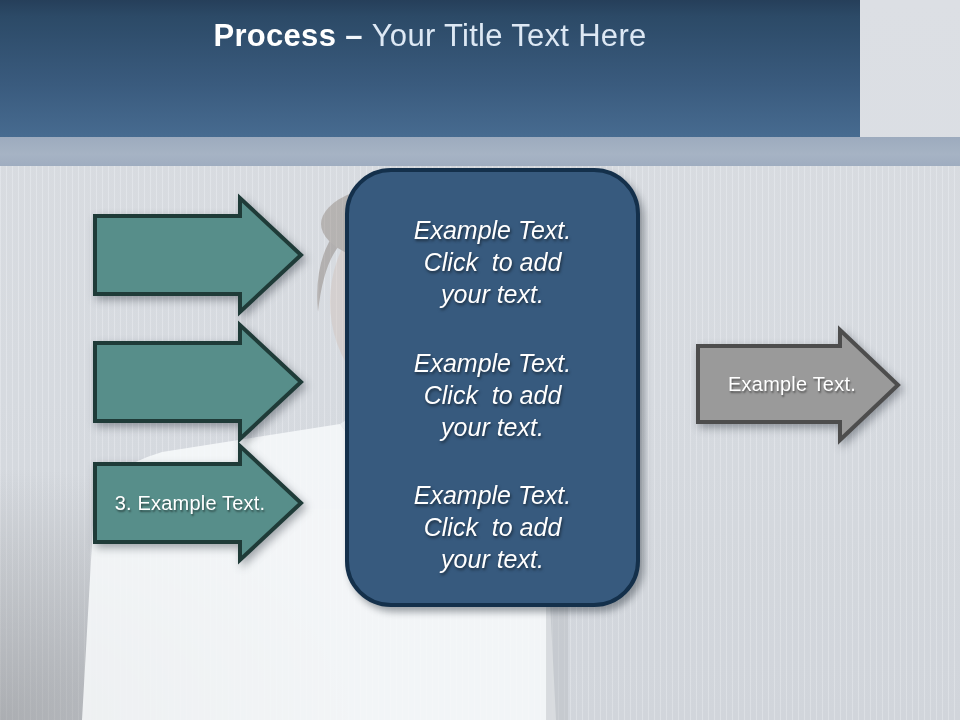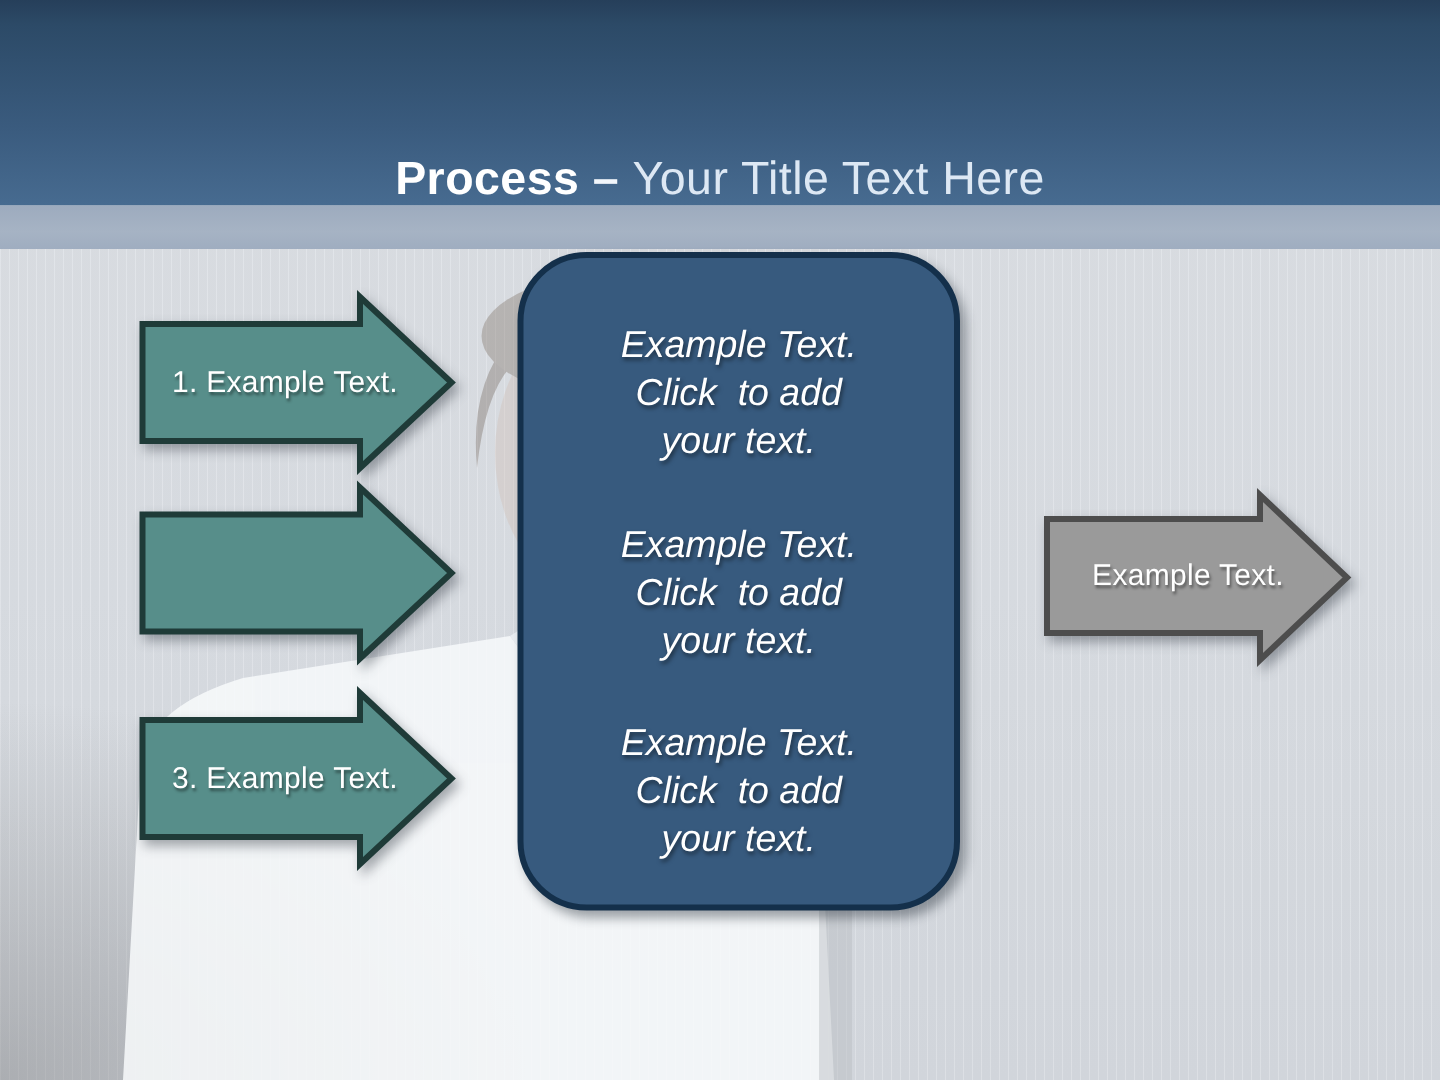--- a/index.html
+++ b/index.html
@@ -30,24 +30,24 @@
 
   .person-photo {
     position: absolute; left: 40px; top: 162px;
     width: 540px; height: 558px;
     pointer-events: none;
   }
 
   
   .header {
     position: absolute; left: 0; top: 0;
-    width: 960px; height: 137px;
+    width: 860px; height: 137px;
     background: linear-gradient(180deg, #263f5a 0%, #2c4a67 12%, #3a5b7e 62%, #476b90 100%);
-    display: flex; align-items: flex-end; justify-content: center;
-    padding-top: 4px;
+    display: flex; align-items: flex-start; justify-content: center;
+    padding-top: 18px;
   }
   .title { font-size: 31px; letter-spacing: 0.3px; white-space: nowrap; }
   .title .t-bold { font-weight: 700; color: #ffffff; }
   .title .t-sep  { font-weight: 700; color: #f2f6fb; margin: 0 9px; }
   .title .t-rest { font-weight: 400; color: #dde8f4; }
 
   .divider-strip {
     position: absolute; left: 0; top: 137px;
     width: 960px; height: 29px;
     background: linear-gradient(180deg, #9dabbe 0%, #a6b3c4 60%, #9fadc0 100%);
@@ -116,30 +116,29 @@
     <div class="title">
       <span class="t-bold">Process</span><span class="t-sep">–</span><span class="t-rest">Your Title Text Here</span>
     </div>
   </div>
   <div class="divider-strip"></div>
 
   <div class="arrow arrow-teal" style="left:93px; top:196px; width:212px; height:118px;">
     <svg width="212" height="118" viewBox="0 0 212 118">
       <polygon points="2,20 147,20 147,2 208,59 147,116 147,98 2,98"></polygon>
     </svg>
-    <div class="arrow-label" style="left:2px; top:20px; width:190px; height:78px;">1. Example Text.</div>
   </div>
 
   <div class="arrow arrow-teal" style="left:93px; top:323px; width:212px; height:118px;">
     <svg width="212" height="118" viewBox="0 0 212 118">
       <polygon points="2,20 147,20 147,2 208,59 147,116 147,98 2,98"></polygon>
     </svg>
   </div>
 
-  <div class="arrow arrow-teal" style="left:93px; top:460px; width:212px; height:118px;">
+  <div class="arrow arrow-teal" style="left:93px; top:444px; width:212px; height:118px;">
     <svg width="212" height="118" viewBox="0 0 212 118">
       <polygon points="2,20 147,20 147,2 208,59 147,116 147,98 2,98"></polygon>
     </svg>
     <div class="arrow-label" style="left:2px; top:20px; width:190px; height:78px;">3. Example Text.</div>
   </div>
 
   <div class="center-panel">
     <div class="panel-block">Example Text.
 Click  to add
 your text.</div>

